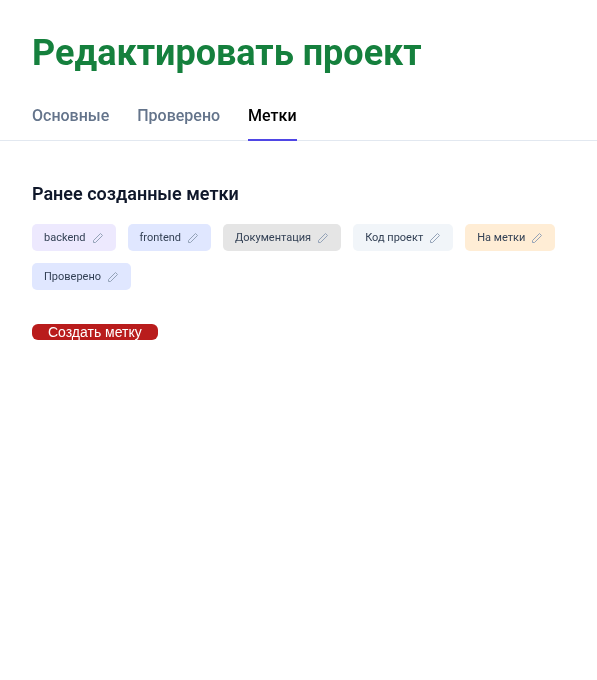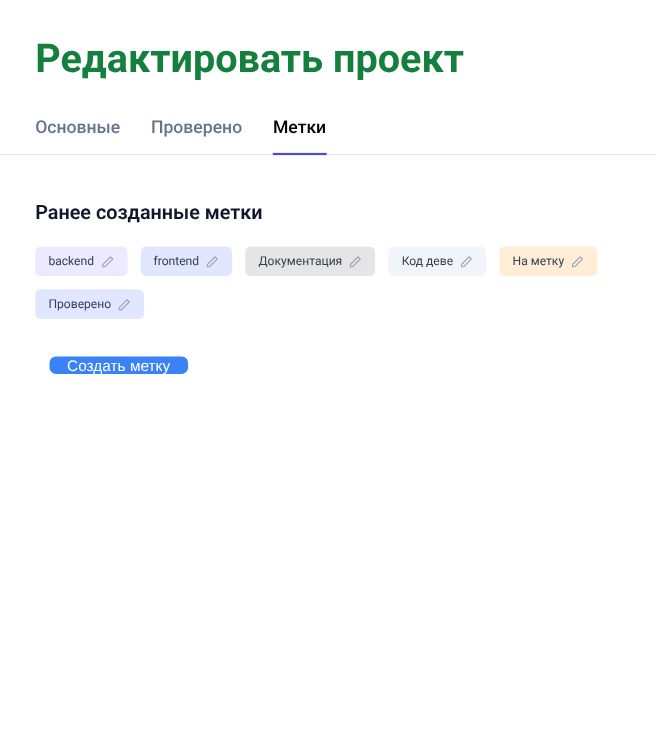--- a/index.html
+++ b/index.html
@@ -75,29 +75,28 @@
     width: 12px;
     height: 12px;
     stroke: #94a3b8;
     stroke-width: 2;
     fill: none;
   }
   .create-btn {
     display: inline-flex;
     align-items: center;
     justify-content: center;
-    background: #3b82f6;
+    background: #b91c1c;
     color: #ffffff;
     font-size: 14px;
     font-weight: 500;
     border: none;
     border-radius: 6px;
     padding: 0 16px;
     cursor: pointer;
-    margin-left: 13px;
   }
 </style>
 </head>
 <body>
 
 <div class="page">
   <h1 class="page-title">Редактировать проект</h1>
 
   <nav class="tabs">
     <div class="tab">Основные</div>
@@ -133,30 +132,30 @@
       <span>Документация</span>
       <span class="edit-icon">
         <svg viewBox="0 0 24 24">
             <path d="M17 3l4 4L7 21H3v-4L17 3z"></path>
           </svg>
       </span>
     </div>
 
 
     <div class="tag" style="background-color:#f1f5f9">
-      <span>Код деве</span>
+      <span>Код проект</span>
       <span class="edit-icon">
         <svg viewBox="0 0 24 24">
             <path d="M17 3l4 4L7 21H3v-4L17 3z"></path>
           </svg>
       </span>
     </div>
 
     <div class="tag" style="background-color:#ffedd5">
-      <span>На метку</span>
+      <span>На метки</span>
       <span class="edit-icon">
         <svg viewBox="0 0 24 24">
             <path d="M17 3l4 4L7 21H3v-4L17 3z"></path>
           </svg>
       </span>
     </div>
 
     <div class="tag" style="background-color:#e0e7ff">
       <span>Проверено</span>
       <span class="edit-icon">

